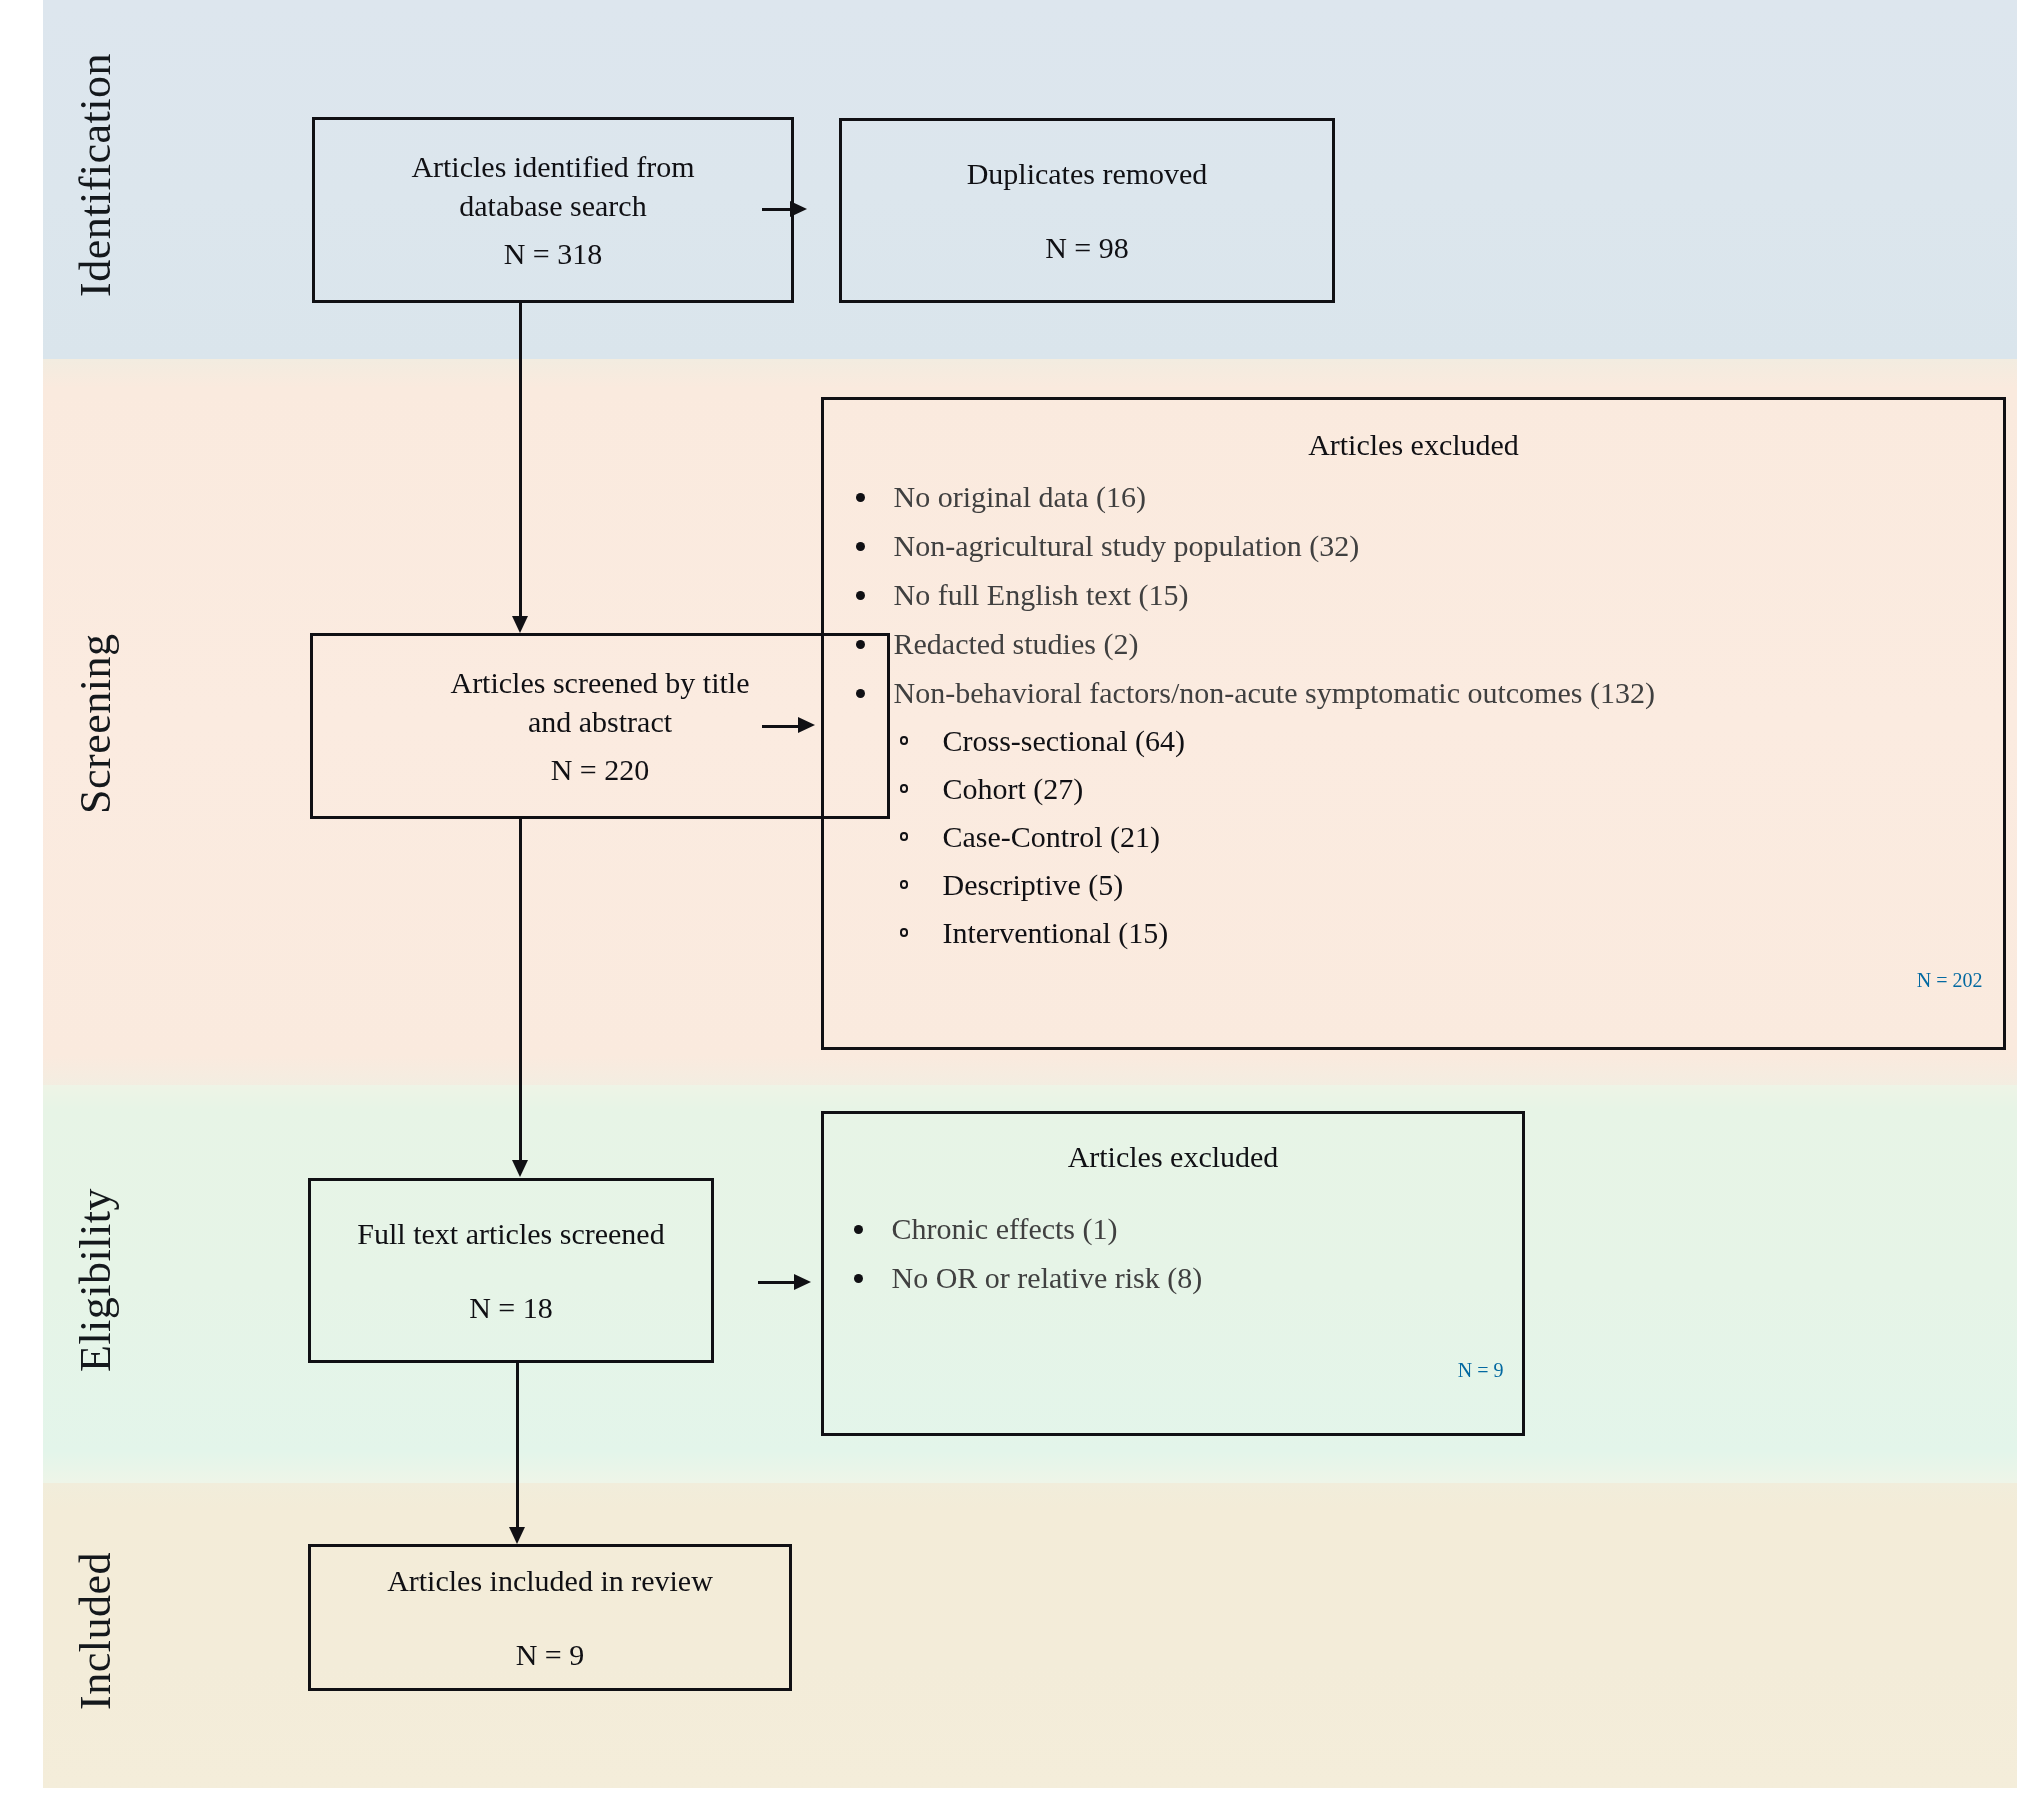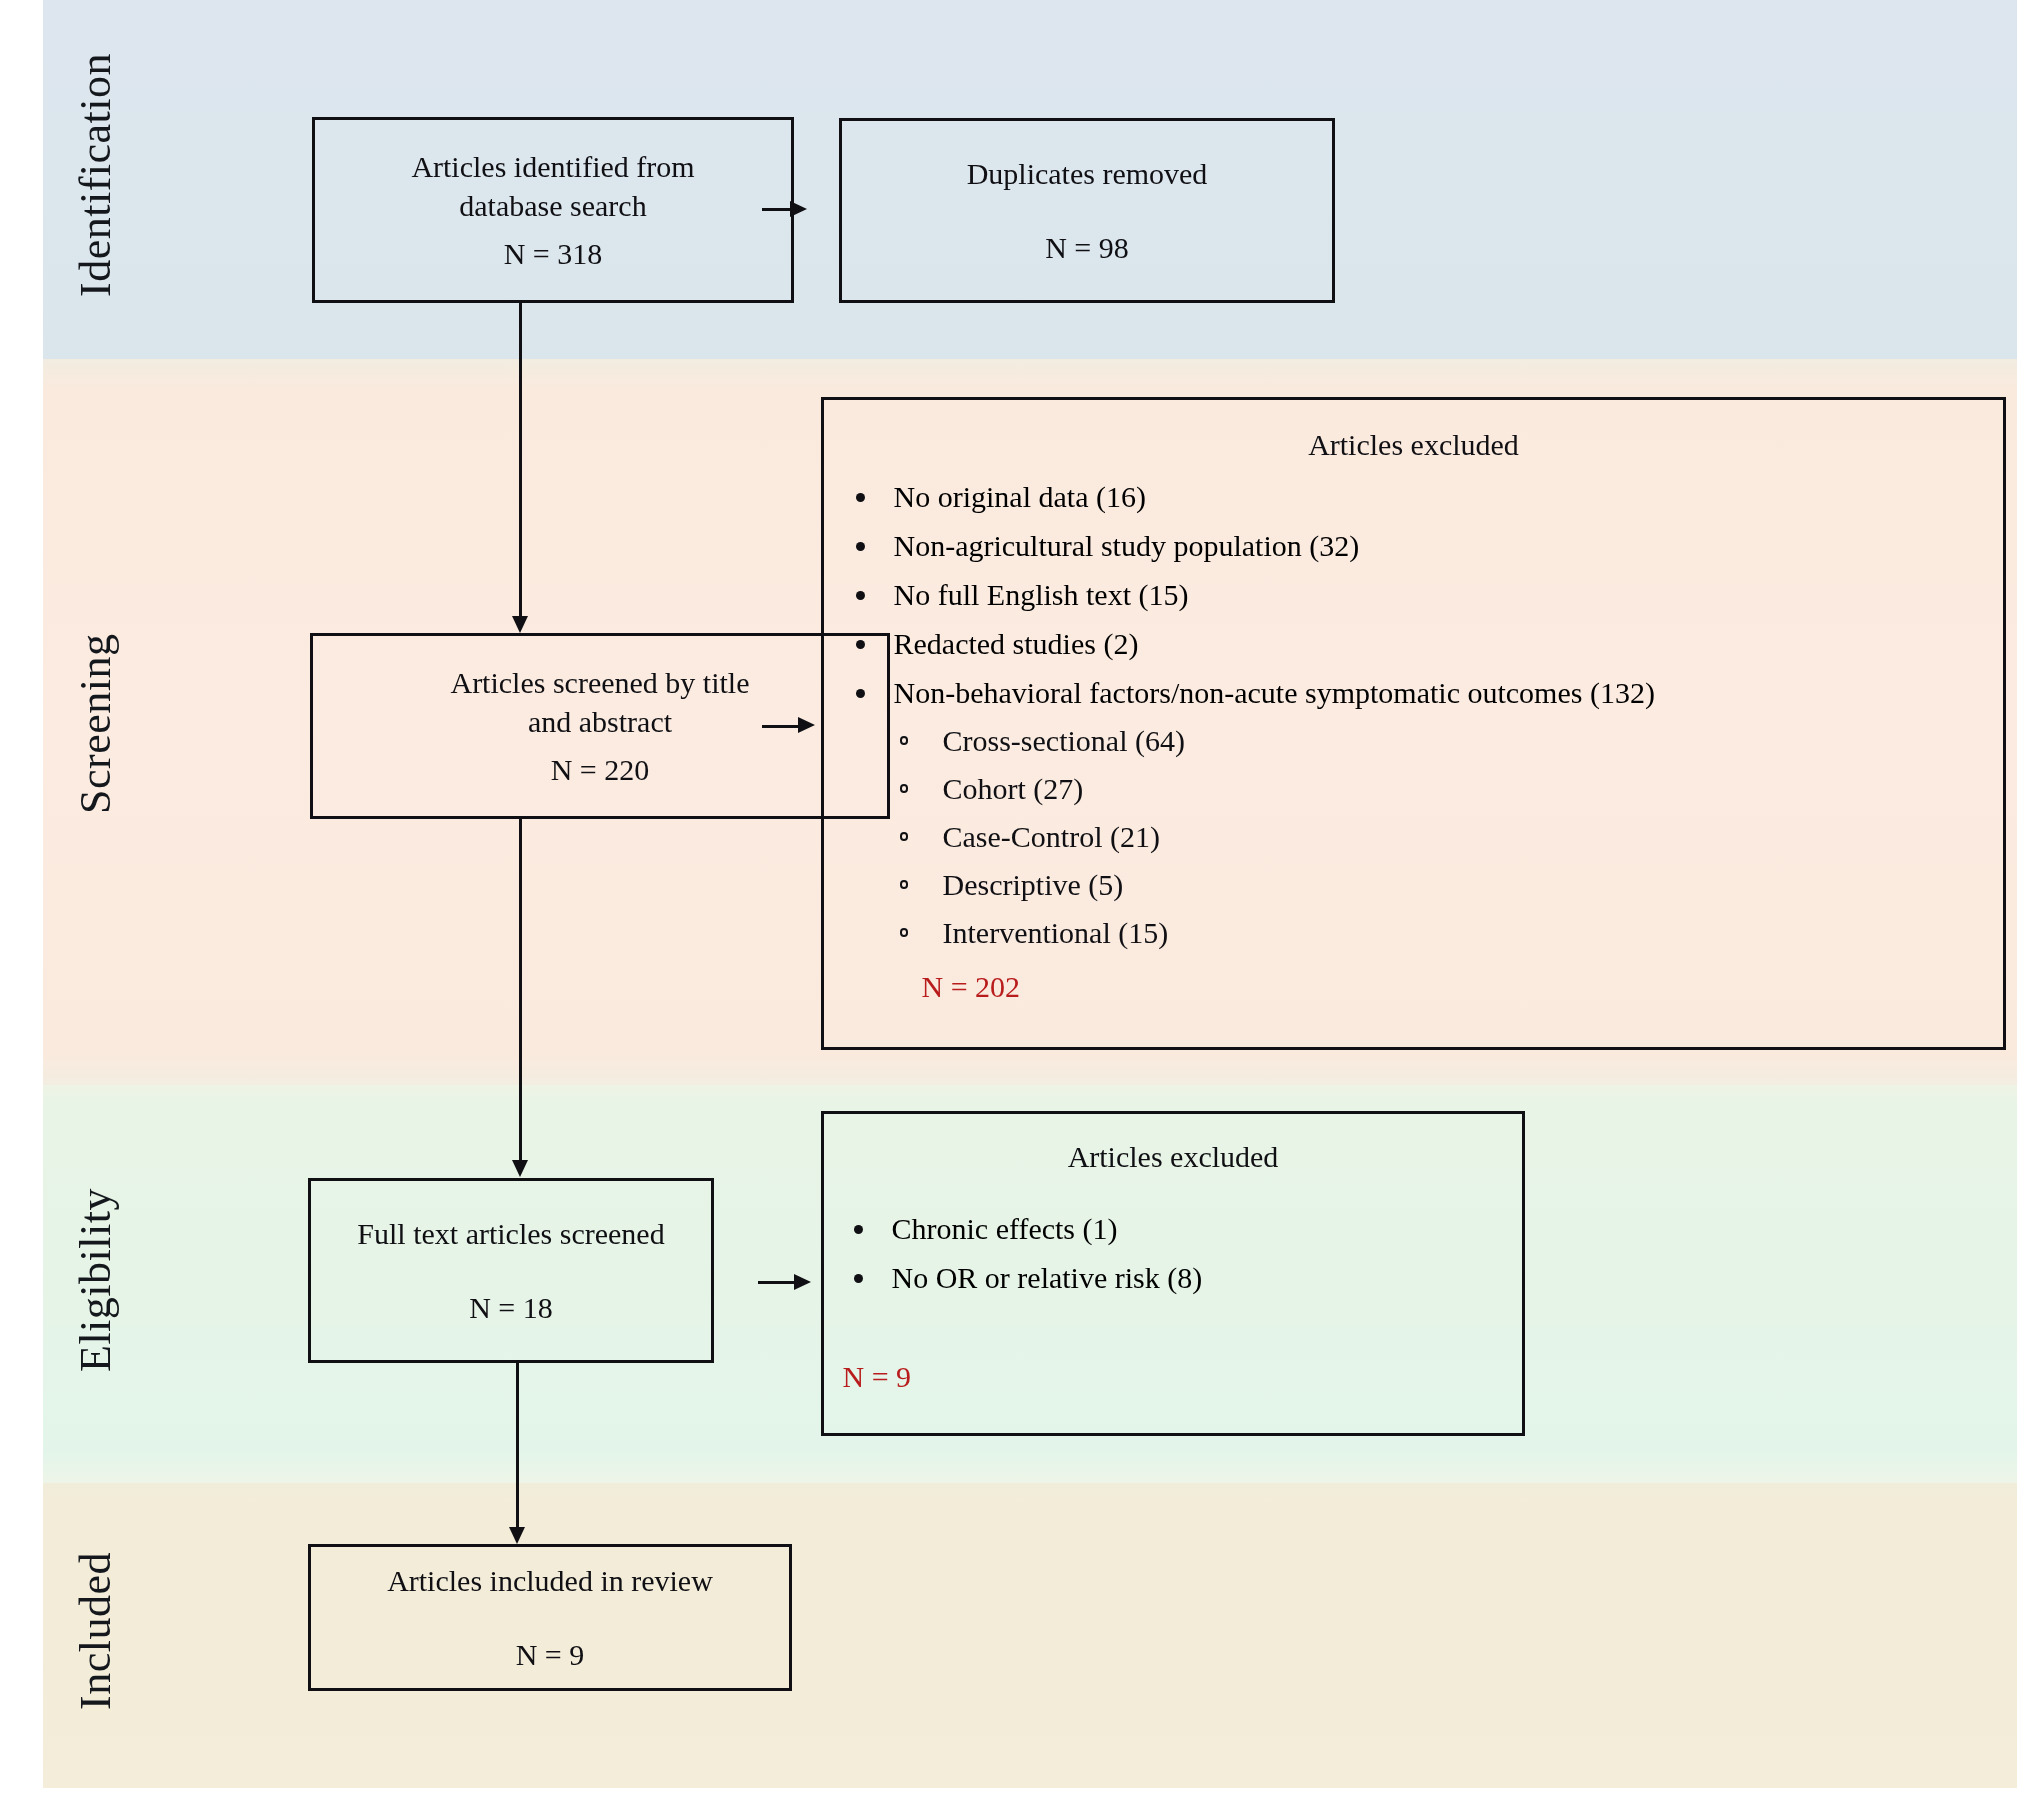--- a/index.html
+++ b/index.html
@@ -96,21 +96,21 @@
   }
   ul.excl, ul.excl-sub {
     list-style: none;
     margin: 0;
     padding: 0;
   }
   ul.excl > li {
     position: relative;
     font-size: 30px;
     line-height: 1.12;
-    color: #000000;
+    color: #404040;
     padding-left: 49px;
     margin-top: 15.4px;
   }
   ul.excl > li::before {
     content: "";
     position: absolute;
     left: 11.3px;
     top: 0.42em;
     width: 9.2px;
     height: 9.2px;
@@ -131,23 +131,23 @@
     left: 55px;
     top: 0.40em;
     width: 8.7px;
     height: 8.7px;
     border-radius: 50%;
     border: 2.1px solid #101014;
     background: transparent;
     box-sizing: border-box;
   }
   .excl-total {
-    font-size: 30px;
-    color: #b91c1c;
-    text-align: left;
+    font-size: 20px;
+    color: #0369a1;
+    text-align: right;
     margin-top: 17.4px;
     padding-left: 77px;
   }
   .excl-total.rightish { padding-left: 0; }
 
   
   .conn {
     position: absolute;
     background: #101014;
   }

